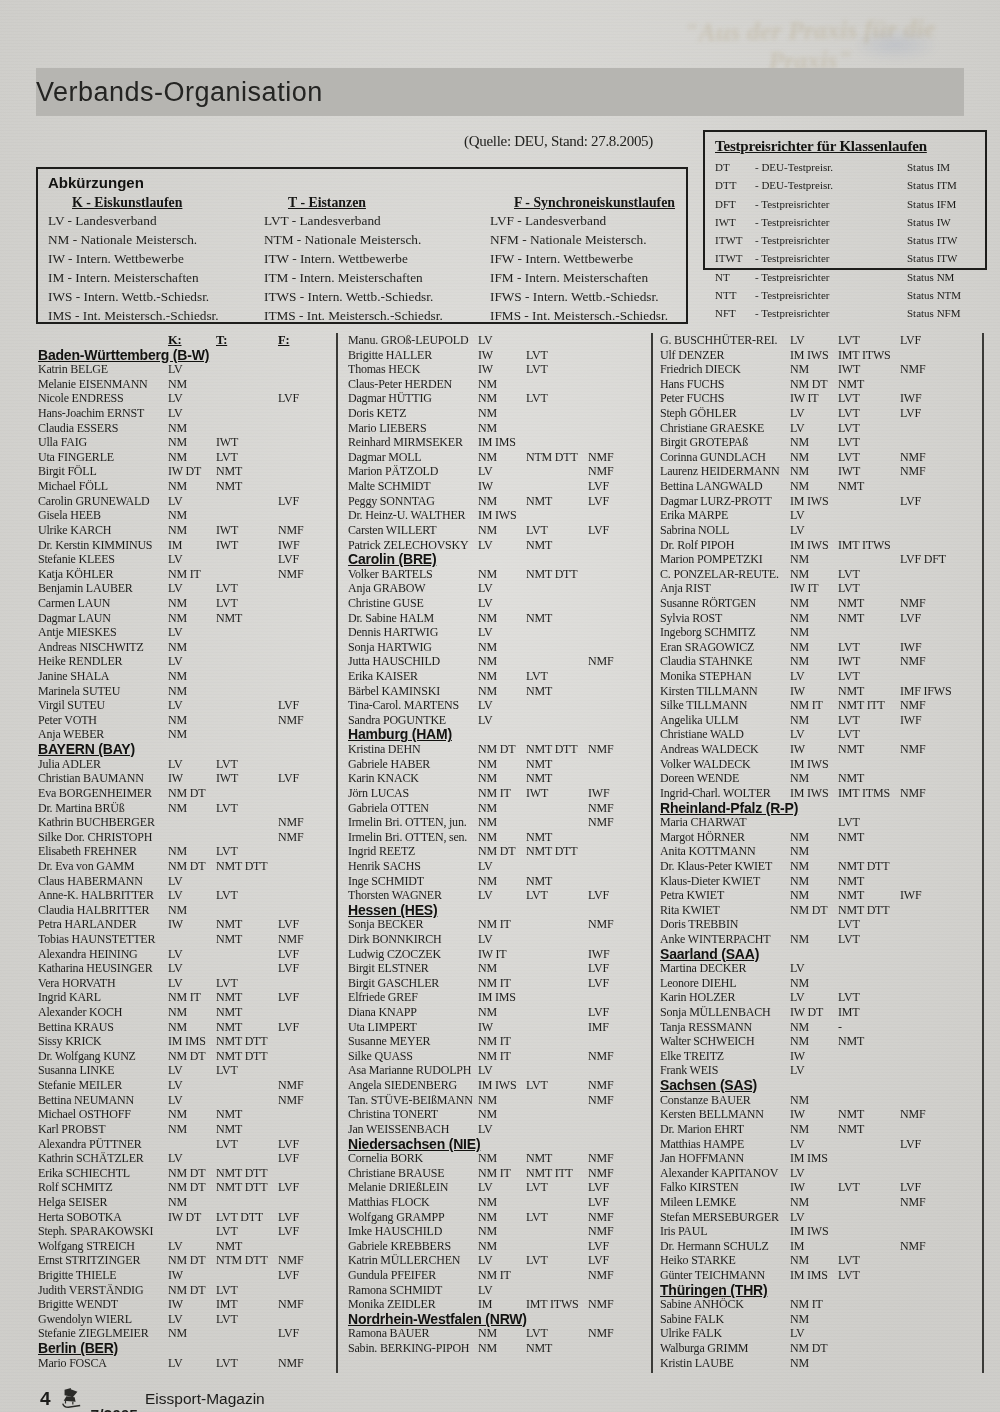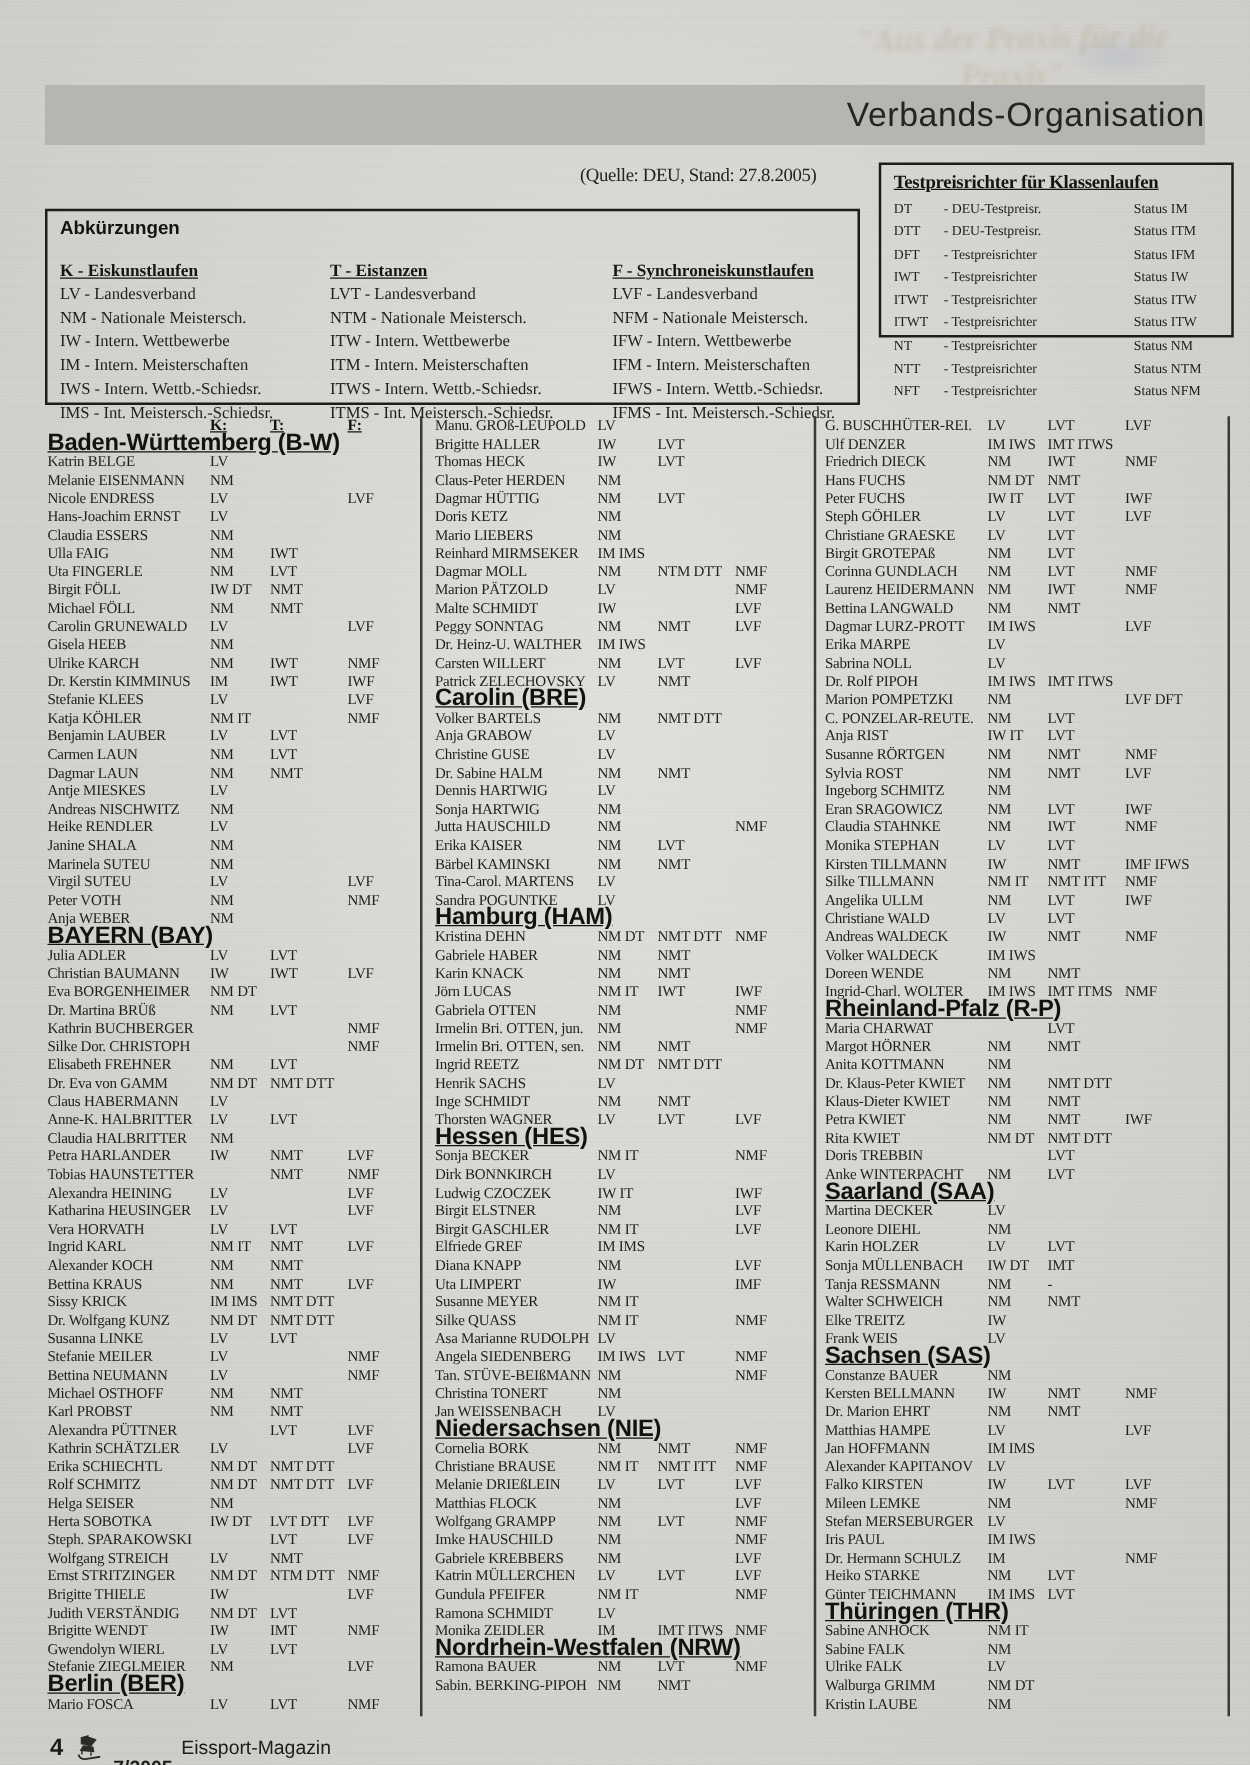--- a/index.html
+++ b/index.html
@@ -12,50 +12,50 @@
       repeating-linear-gradient(90deg, rgba(255,255,255,0.02) 0 1px, transparent 1px 2px);
     color:#222220;}
   
   .ghost-text{position:absolute;top:16px;right:30px;width:320px;text-align:center;
     font-family:"Liberation Serif",serif;font-style:italic;font-weight:bold;font-size:26px;
     color:rgba(140,115,45,0.16);filter:blur(2px);transform:rotate(-1deg);}
   .ghost-blob{position:absolute;top:28px;right:60px;width:90px;height:34px;border-radius:50%;
     background:radial-gradient(ellipse, rgba(70,100,170,0.12), transparent 70%);filter:blur(3px);}
   
   .band{position:absolute;left:36px;top:68px;width:928px;height:48px;background:#b6b5b1;
-    display:flex;align-items:center;justify-content:flex-end;}
+    display:flex;align-items:center;justify-content:flex-start;}
   .band span{font-family:"Liberation Sans",sans-serif;font-size:27px;color:#242422;letter-spacing:0.5px;}
   
   .title{position:absolute;left:88px;top:122px;font-family:"Liberation Sans",sans-serif;
     font-weight:bold;font-size:29px;color:#131311;letter-spacing:-0.3px;}
   .source{position:absolute;left:464px;top:133px;font-size:15px;color:#22221f;letter-spacing:-0.3px;text-align:right;}
   
   .testbox{position:absolute;left:703px;top:130px;width:284px;height:140px;
     border:2px solid #1d1d1b;padding:6px 10px 0 10px;box-sizing:border-box;}
   .testbox-title{font-size:15px;font-weight:bold;text-decoration:underline;color:#141412;
     margin-bottom:3px;letter-spacing:-0.2px;}
   .tb-row{display:grid;grid-template-columns:40px 152px 1fr;font-size:11px;line-height:18.3px;
     color:#1d1d1b;white-space:nowrap;}
   
   .abbrbox{position:absolute;left:36px;top:167px;width:652px;height:157px;
     border:2px solid #1d1d1b;box-sizing:border-box;padding:5px 0 0 10px;}
-  .abbr-title{font-family:"Liberation Sans",sans-serif;font-weight:bold;font-size:15px;color:#131311;margin-bottom:16px;}
+  .abbr-title{font-family:"Liberation Sans",sans-serif;font-weight:bold;font-size:15px;color:#131311;margin-bottom:2px;}
   .abbr-groups{display:grid;grid-template-columns:216px 226px 1fr;}
-  .abbr-head{font-size:13.8px;font-weight:bold;text-decoration:underline;color:#161614;line-height:19px;white-space:nowrap;}
+  .abbr-head{font-size:13.8px;font-weight:bold;text-decoration:underline;color:#161614;line-height:19px;white-space:nowrap;margin-left:24px;}
   .abbr-item{font-size:13.3px;line-height:18.9px;color:#1f1f1d;white-space:nowrap;}
   
   .listarea{position:absolute;left:0;top:333px;width:1000px;height:1041px;}
   .vrule{position:absolute;top:0;width:2px;height:1040px;background:#3a3a37;}
   .dcol{position:absolute;top:0;}
   .drow,.dsection{height:14.62px;line-height:14.6px;white-space:nowrap;}
   .drow{display:grid;grid-template-columns:130px 48px 62px 1fr;}
   .dc{font-size:12px;color:#1e1e1c;overflow:visible;letter-spacing:-0.2px;}
   .dhead .dc{font-weight:bold;font-size:12.5px;color:#121210;}
   .dhead .dc:not(:empty){text-decoration:underline;}
-  .dsection{font-family:"Liberation Sans",sans-serif;font-weight:bold;font-size:19px;color:#121210;}
+  .dsection{font-family:"Liberation Sans",sans-serif;font-weight:bold;font-size:14px;color:#121210;}
   .dsection span{text-decoration:underline;letter-spacing:-0.2px;}
   
   .footer{position:absolute;left:40px;top:1374px;display:flex;align-items:center;gap:7px;
     font-family:"Liberation Sans",sans-serif;color:#1c1c1a;}
   .pagenum{font-size:19px;font-weight:bold;}
   .issue{font-size:15.5px;font-weight:bold;margin-top:32px;}
   .mag{font-size:15.5px;}
   .skate{width:24px;height:22px;margin:0 1px;}
 </style>
 </head>

